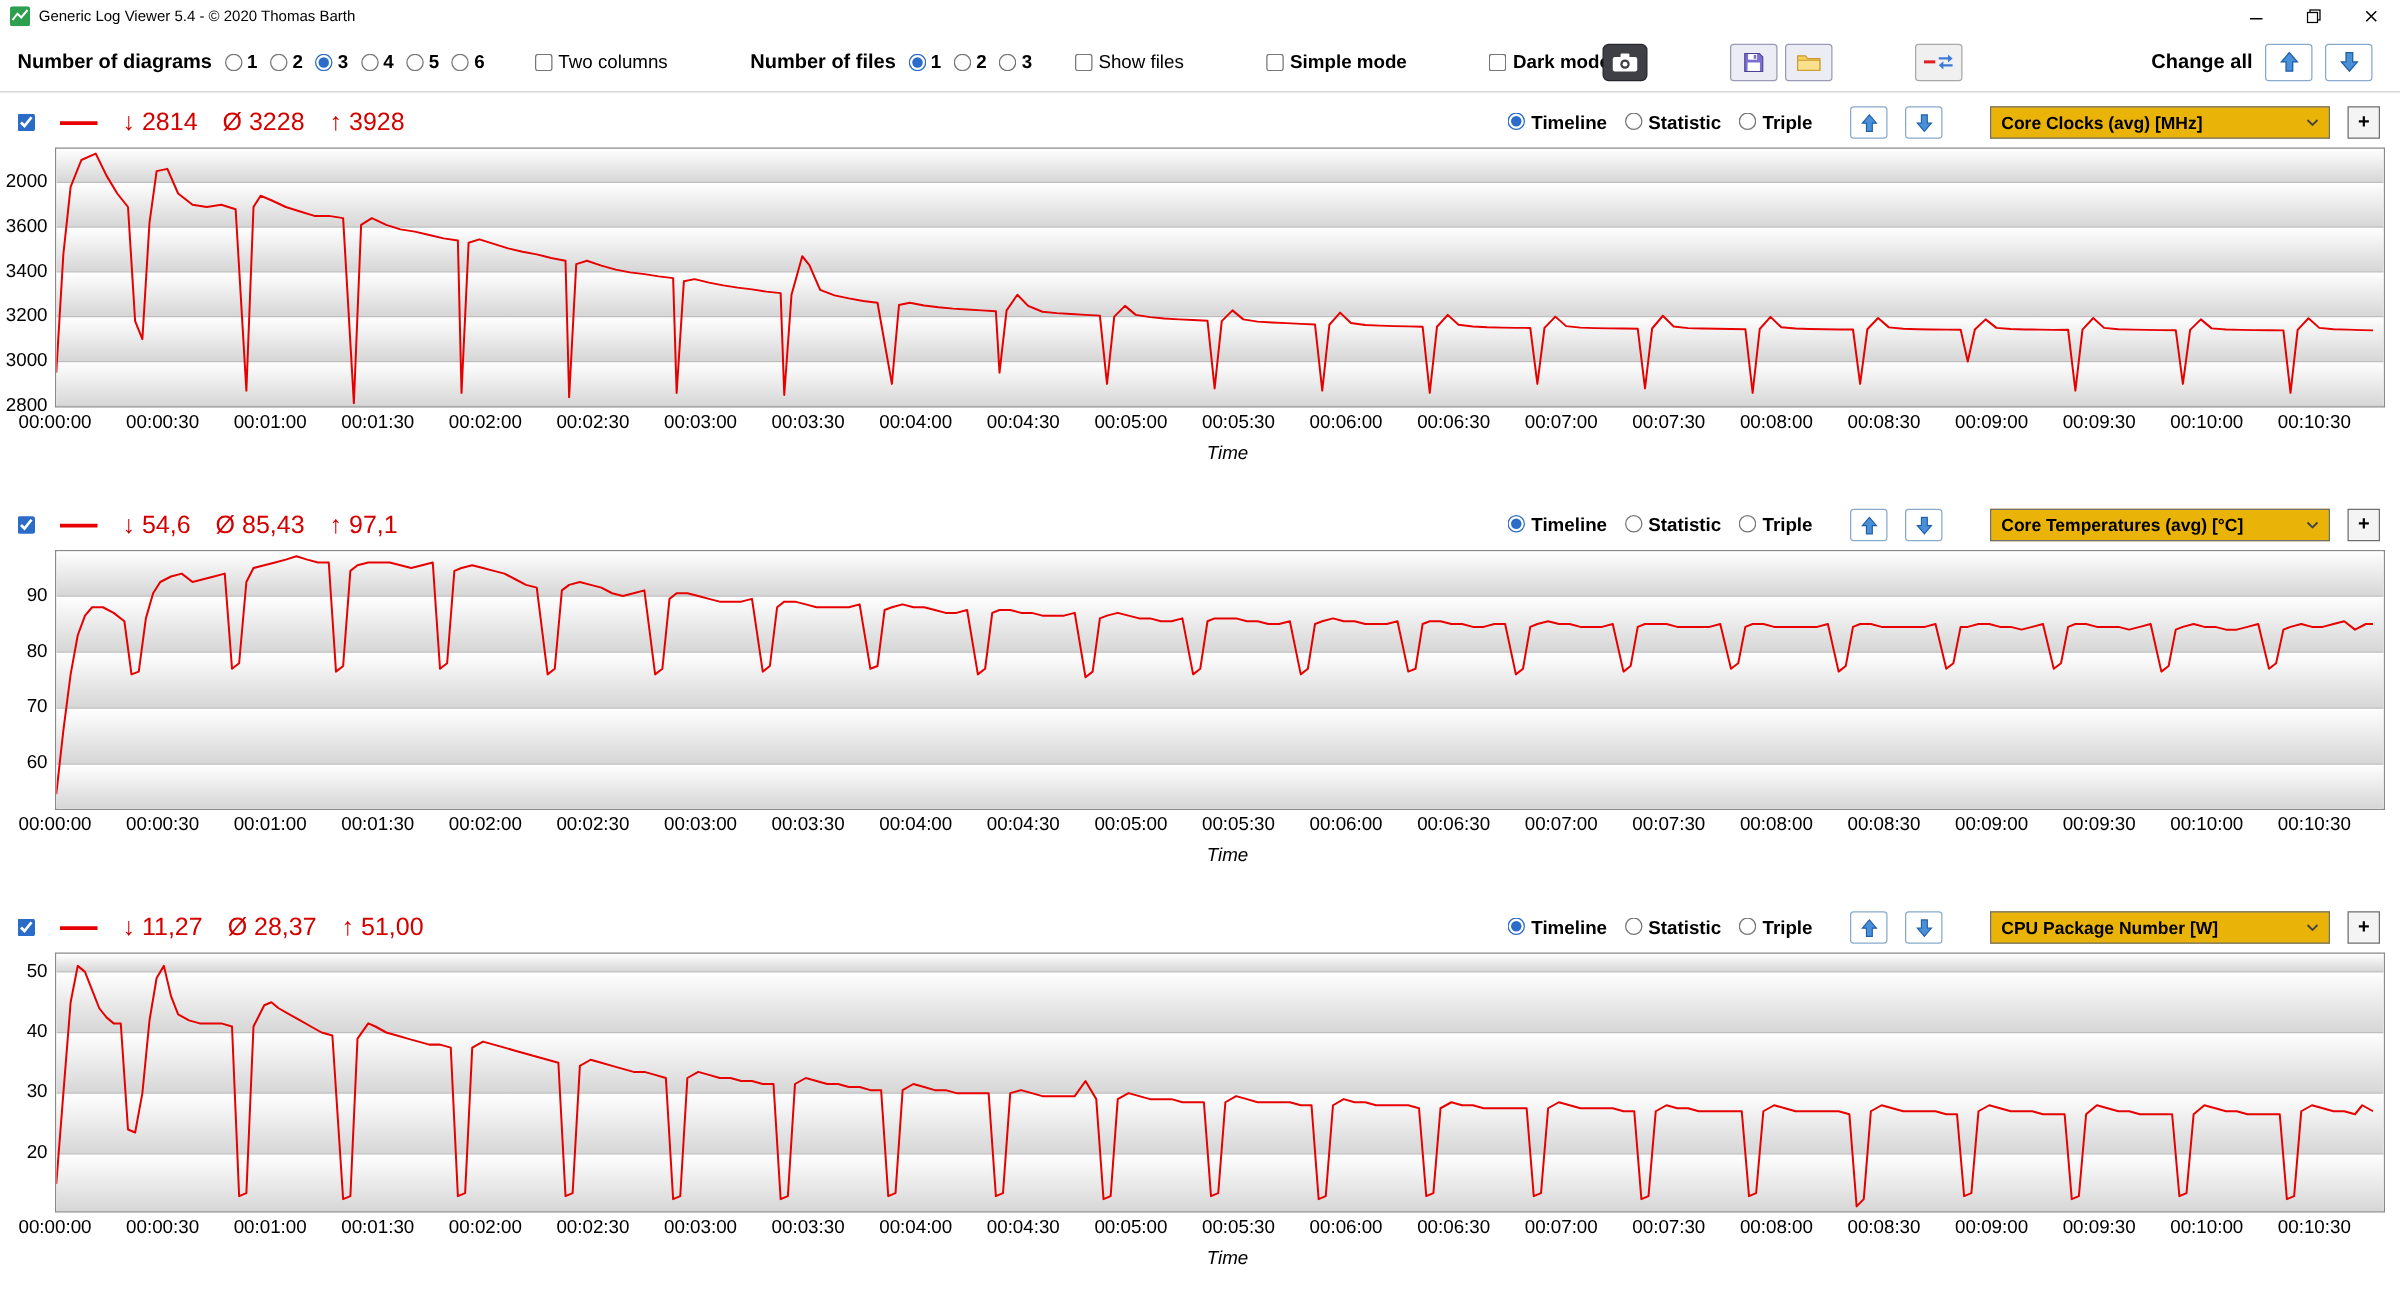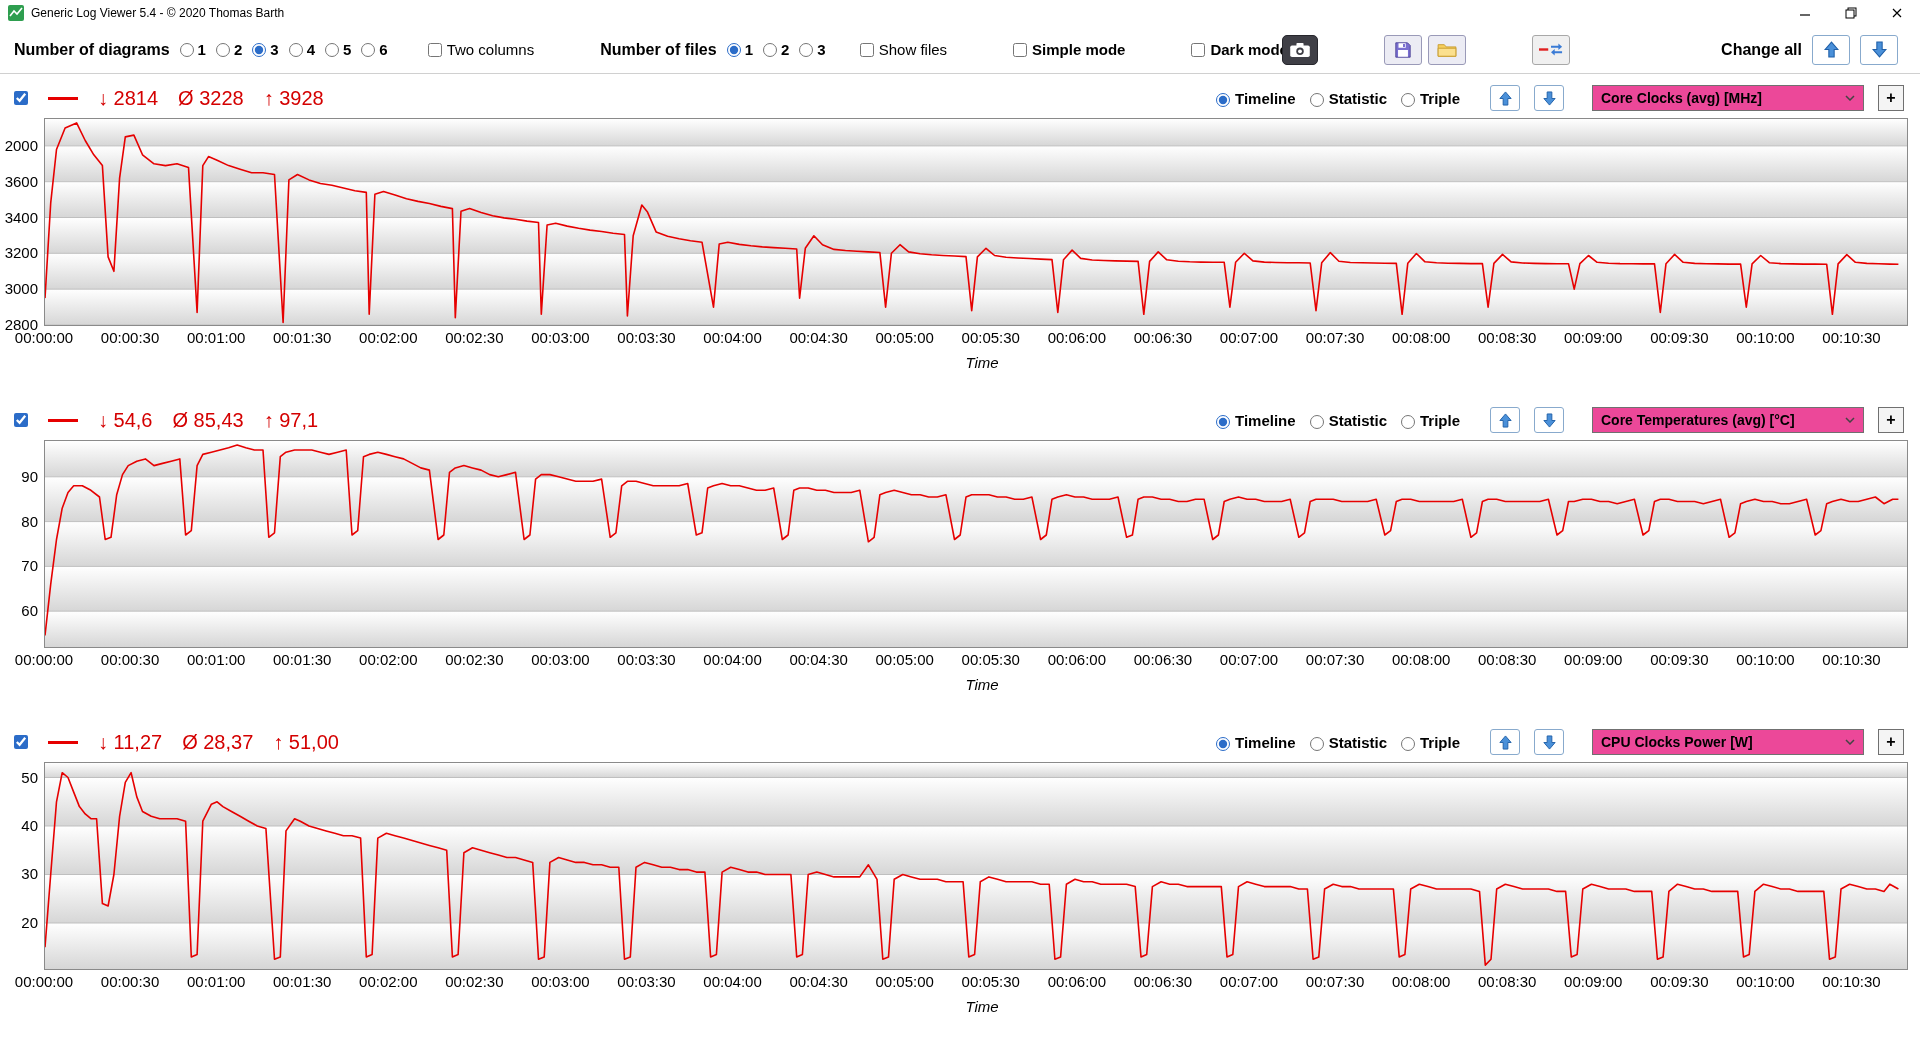--- a/index.html
+++ b/index.html
@@ -33,27 +33,27 @@
   .spacer{flex:1;}
   .mr-8{margin-right:8px;}
   
   .panel{height:322px;padding-top:8px;}
   .panel-controls{height:32px;display:flex;align-items:center;justify-content:space-between;
     padding:0 16px 0 14px;}
   .pc-left{display:flex;align-items:center;gap:20px;}
   .swatch{width:30px;height:3px;background:#e60000;display:inline-block;}
   .stat{color:#d40000;font-size:20px;white-space:nowrap;}
   .pc-right{display:flex;align-items:center;gap:14px;}
-  .mode{display:flex;align-items:flex-end;gap:5px;font-size:15px;font-weight:bold;}
+  .mode{display:flex;align-items:flex-start;gap:5px;font-size:15px;font-weight:bold;}
   .icon-btn{width:30px;height:26px;background:#fff;border:1px solid #88aacd;border-radius:3px;
     display:flex;align-items:center;justify-content:center;cursor:pointer;}
   .gap-left{margin-left:16px;}
-  .dropdown{width:272px;height:26px;border:1px solid #707070;background:#ec4899;display:flex;
+  .dropdown{width:272px;height:26px;border:1px solid #707070;background:#eab308;display:flex;
     align-items:center;justify-content:space-between;padding:0 8px;font-size:14px;font-weight:bold;
-    margin-left:14px;cursor:pointer;white-space:nowrap;overflow:hidden;}
+    margin-left:24px;cursor:pointer;white-space:nowrap;overflow:hidden;}
   .plus-btn{width:26px;height:26px;border:1px solid #707070;background:#f4f4f4;font-size:16px;
     font-weight:bold;cursor:pointer;line-height:1;}
   .plot-row{height:208px;display:flex;padding-right:12px;margin-top:4px;}
   .ylabels{width:44px;position:relative;font-size:15px;}
   .ytick{position:absolute;right:6px;transform:translateY(-50%);}
   .plot{flex:1;position:relative;border:1px solid #8a8a8a;background:#fff;overflow:hidden;}
   .xlabels{height:22px;position:relative;margin:3px 12px 0 44px;font-size:15px;}
   .xtick{position:absolute;top:0;transform:translateX(-50%);white-space:nowrap;}
   .time-label{margin-left:44px;text-align:center;font-style:italic;font-size:15px;margin-top:3px;}
 </style>
@@ -443,21 +443,21 @@
             <svg viewBox="0 0 16 16" width="15" height="15">
               <path d="M8 1 L14 8 H10.5 V15 H5.5 V8 H2 Z" fill="#4a90d9" stroke="#1f5fa8"></path>
             </svg>
           </button>
         <button class="icon-btn">
             <svg viewBox="0 0 16 16" width="15" height="15">
               <path d="M8 15 L2 8 H5.5 V1 H10.5 V8 H14 Z" fill="#4a90d9" stroke="#1f5fa8"></path>
             </svg>
           </button>
         <div class="dropdown">
-          <span>CPU Clocks Power [W]</span>
+          <span>CPU Package Number [W]</span>
           <span style="display:flex;">
               <svg width="10" height="6">
                 <polyline points="1,1 5,5 9,1" fill="none" stroke="#444" stroke-width="1.5"></polyline>
               </svg>
             </span>
         </div>
         <button class="plus-btn">+</button>
       </div>
     </div>
     <div class="plot-row">

